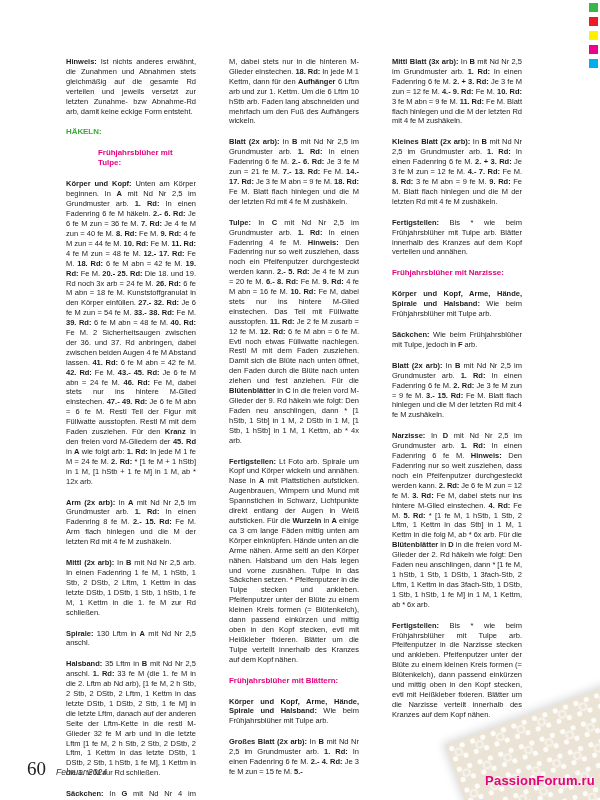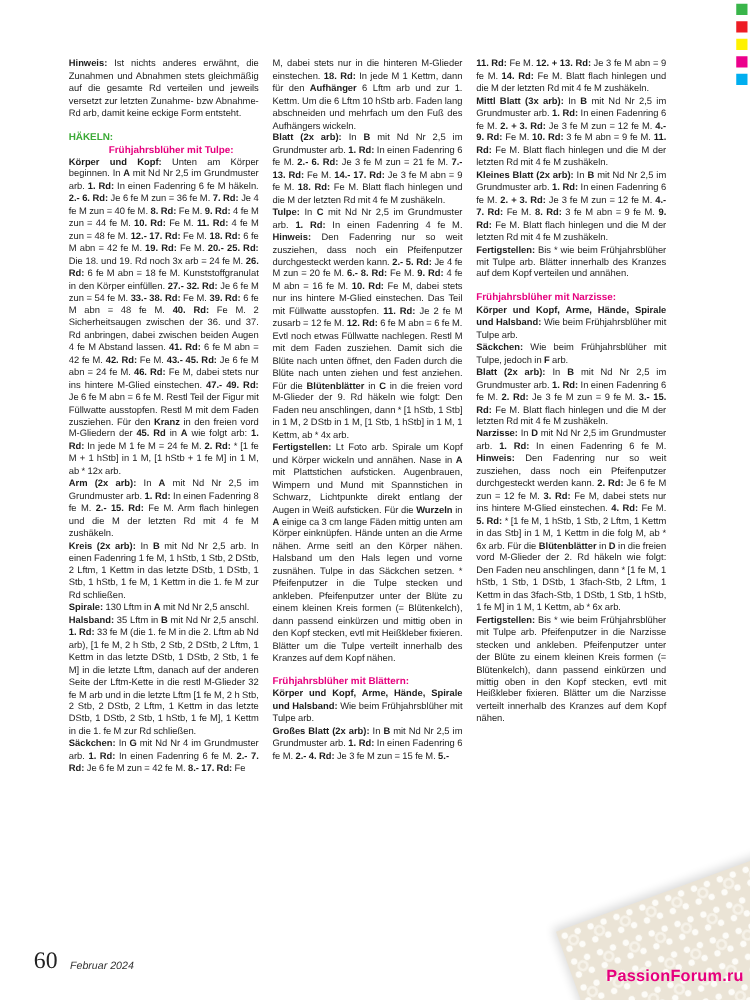--- a/index.html
+++ b/index.html
@@ -6,21 +6,21 @@
   body{
     width:600px;height:800px;position:relative;overflow:hidden;
     background:#ffffff;color:#1c1c1c;
     font-family:"Liberation Sans", sans-serif;
   }
   .content{position:absolute;top:46px;left:55px;width:478px;}
   .column{position:absolute;top:0;width:152px;}
   #col1{left:0;}
   #col2{left:163px;}
   #col3{left:326px;}
-  p{margin:0;}
+  p{margin:11px;}
   p.body{
     font-size:7.5px;line-height:9.9px;text-align:justify;
     word-spacing:-0.2px;
   }
   p.hg{
     color:var(--green,#3aaa35);font-weight:bold;font-size:7.9px;
     line-height:10px;margin-top:9px;
   }
   p.hp{
     color:var(--pink,#e6007e);font-weight:bold;font-size:7.9px;
@@ -68,36 +68,35 @@
     <div class="mark" style="background: rgb(0, 174, 239);"></div>
   </div>
 
 <main class="content">
   <div class="column" id="col1">
       <p class="body"><b>Hinweis:</b><span> Ist nichts anderes erwähnt, die Zunahmen und Abnahmen stets gleichmäßig auf die gesamte Rd verteilen und jeweils versetzt zur letzten Zunahme- bzw Abnahme-Rd arb, damit keine eckige Form entsteht.</span></p>
       <p class="hg"><b>HÄKELN:</b></p>
       <p class="hp"><b>Frühjahrsblüher mit Tulpe:</b></p>
       <p class="body"><b>Körper und Kopf:</b><span> Unten am Körper beginnen. In </span><b>A</b><span> mit Nd Nr 2,5 im Grundmuster arb. </span><b>1. Rd:</b><span> In einen Fadenring 6 fe M häkeln. </span><b>2.- 6. Rd:</b><span> Je 6 fe M zun = 36 fe M. </span><b>7. Rd:</b><span> Je 4 fe M zun = 40 fe M. </span><b>8. Rd:</b><span> Fe M. </span><b>9. Rd:</b><span> 4 fe M zun = 44 fe M. </span><b>10. Rd:</b><span> Fe M. </span><b>11. Rd:</b><span> 4 fe M zun = 48 fe M. </span><b>12.- 17. Rd:</b><span> Fe M. </span><b>18. Rd:</b><span> 6 fe M abn = 42 fe M. </span><b>19. Rd:</b><span> Fe M. </span><b>20.- 25. Rd:</b><span> Die 18. und 19. Rd noch 3x arb = 24 fe M. </span><b>26. Rd:</b><span> 6 fe M abn = 18 fe M. Kunststoffgranulat in den Körper einfüllen. </span><b>27.- 32. Rd:</b><span> Je 6 fe M zun = 54 fe M. </span><b>33.- 38. Rd:</b><span> Fe M. </span><b>39. Rd:</b><span> 6 fe M abn = 48 fe M. </span><b>40. Rd:</b><span> Fe M. 2 Sicherheitsaugen zwischen der 36. und 37. Rd anbringen, dabei zwischen beiden Augen 4 fe M Abstand lassen. </span><b>41. Rd:</b><span> 6 fe M abn = 42 fe M. </span><b>42. Rd:</b><span> Fe M. </span><b>43.- 45. Rd:</b><span> Je 6 fe M abn = 24 fe M. </span><b>46. Rd:</b><span> Fe M, dabei stets nur ins hintere M-Glied einstechen. </span><b>47.- 49. Rd:</b><span> Je 6 fe M abn = 6 fe M. Restl Teil der Figur mit Füllwatte ausstopfen. Restl M mit dem Faden zusziehen. Für den </span><b>Kranz</b><span> in den freien vord M-Gliedern der </span><b>45. Rd</b><span> in </span><b>A</b><span> wie folgt arb: </span><b>1. Rd:</b><span> In jede M 1 fe M = 24 fe M. </span><b>2. Rd:</b><span> * [1 fe M + 1 hStb] in 1 M, [1 hStb + 1 fe M] in 1 M, ab * 12x arb.</span></p>
       <p class="body"><b>Arm (2x arb):</b><span> In </span><b>A</b><span> mit Nd Nr 2,5 im Grundmuster arb. </span><b>1. Rd:</b><span> In einen Fadenring 8 fe M. </span><b>2.- 15. Rd:</b><span> Fe M. Arm flach hinlegen und die M der letzten Rd mit 4 fe M zushäkeln.</span></p>
-      <p class="body"><b>Kreis (2x arb):</b><span> In </span><b>B</b><span> mit Nd Nr 2,5 arb. In einen Fadenring 1 fe M, 1 hStb, 1 Stb, 2 DStb, 2 Lftm, 1 Kettm in das letzte DStb, 1 DStb, 1 Stb, 1 hStb, 1 fe M, 1 Kettm in die 1. fe M zur Rd schließen.</span></p>
+      <p class="body"><b>Mittl (2x arb):</b><span> In </span><b>B</b><span> mit Nd Nr 2,5 arb. In einen Fadenring 1 fe M, 1 hStb, 1 Stb, 2 DStb, 2 Lftm, 1 Kettm in das letzte DStb, 1 DStb, 1 Stb, 1 hStb, 1 fe M, 1 Kettm in die 1. fe M zur Rd schließen.</span></p>
       <p class="body"><b>Spirale:</b><span> 130 Lftm in </span><b>A</b><span> mit Nd Nr 2,5 anschl.</span></p>
       <p class="body"><b>Halsband:</b><span> 35 Lftm in </span><b>B</b><span> mit Nd Nr 2,5 anschl. </span><b>1. Rd:</b><span> 33 fe M (die 1. fe M in die 2. Lftm ab Nd arb), [1 fe M, 2 h Stb, 2 Stb, 2 DStb, 2 Lftm, 1 Kettm in das letzte DStb, 1 DStb, 2 Stb, 1 fe M] in die letzte Lftm, danach auf der anderen Seite der Lftm-Kette in die restl M-Glieder 32 fe M arb und in die letzte Lftm [1 fe M, 2 h Stb, 2 Stb, 2 DStb, 2 Lftm, 1 Kettm in das letzte DStb, 1 DStb, 2 Stb, 1 hStb, 1 fe M], 1 Kettm in die 1. fe M zur Rd schließen.</span></p>
       <p class="body"><b>Säckchen:</b><span> In </span><b>G</b><span> mit Nd Nr 4 im Grundmuster arb. </span><b>1. Rd:</b><span> In einen Fadenring 6 fe M. </span><b>2.- 7. Rd:</b><span> Je 6 fe M zun = 42 fe M. </span><b>8.- 17. Rd:</b><span> Fe</span></p>
     </div>
   <div class="column" id="col2">
       <p class="body"><span>M, dabei stets nur in die hinteren M-Glieder einstechen. </span><b>18. Rd:</b><span> In jede M 1 Kettm, dann für den </span><b>Aufhänger</b><span> 6 Lftm arb und zur 1. Kettm. Um die 6 Lftm 10 hStb arb. Faden lang abschneiden und mehrfach um den Fuß des Aufhängers wickeln.</span></p>
       <p class="body"><b>Blatt (2x arb):</b><span> In </span><b>B</b><span> mit Nd Nr 2,5 im Grundmuster arb. </span><b>1. Rd:</b><span> In einen Fadenring 6 fe M. </span><b>2.- 6. Rd:</b><span> Je 3 fe M zun = 21 fe M. </span><b>7.- 13. Rd:</b><span> Fe M. </span><b>14.- 17. Rd:</b><span> Je 3 fe M abn = 9 fe M. </span><b>18. Rd:</b><span> Fe M. Blatt flach hinlegen und die M der letzten Rd mit 4 fe M zushäkeln.</span></p>
       <p class="body"><b>Tulpe:</b><span> In </span><b>C</b><span> mit Nd Nr 2,5 im Grundmuster arb. </span><b>1. Rd:</b><span> In einen Fadenring 4 fe M. </span><b>Hinweis:</b><span> Den Fadenring nur so weit zusziehen, dass noch ein Pfeifenputzer durchgesteckt werden kann. </span><b>2.- 5. Rd:</b><span> Je 4 fe M zun = 20 fe M. </span><b>6.- 8. Rd:</b><span> Fe M. </span><b>9. Rd:</b><span> 4 fe M abn = 16 fe M. </span><b>10. Rd:</b><span> Fe M, dabei stets nur ins hintere M-Glied einstechen. Das Teil mit Füllwatte ausstopfen. </span><b>11. Rd:</b><span> Je 2 fe M zusarb = 12 fe M. </span><b>12. Rd:</b><span> 6 fe M abn = 6 fe M. Evtl noch etwas Füllwatte nachlegen. Restl M mit dem Faden zusziehen. Damit sich die Blüte nach unten öffnet, den Faden durch die Blüte nach unten ziehen und fest anziehen. Für die </span><b>Blütenblätter</b><span> in </span><b>C</b><span> in die freien vord M-Glieder der 9. Rd häkeln wie folgt: Den Faden neu anschlingen, dann * [1 hStb, 1 Stb] in 1 M, 2 DStb in 1 M, [1 Stb, 1 hStb] in 1 M, 1 Kettm, ab * 4x arb.</span></p>
       <p class="body"><b>Fertigstellen:</b><span> Lt Foto arb. Spirale um Kopf und Körper wickeln und annähen. Nase in </span><b>A</b><span> mit Plattstichen aufsticken. Augenbrauen, Wimpern und Mund mit Spannstichen in Schwarz, Lichtpunkte direkt entlang der Augen in Weiß aufsticken. Für die </span><b>Wurzeln</b><span> in </span><b>A</b><span> einige ca 3 cm lange Fäden mittig unten am Körper einknüpfen. Hände unten an die Arme nähen. Arme seitl an den Körper nähen. Halsband um den Hals legen und vorne zusnähen. Tulpe in das Säckchen setzen. * Pfeifenputzer in die Tulpe stecken und ankleben. Pfeifenputzer unter der Blüte zu einem kleinen Kreis formen (= Blütenkelch), dann passend einkürzen und mittig oben in den Kopf stecken, evtl mit Heißkleber fixieren. Blätter um die Tulpe verteilt innerhalb des Kranzes auf dem Kopf nähen.</span></p>
       <p class="hp"><b>Frühjahrsblüher mit Blättern:</b></p>
       <p class="body"><b>Körper und Kopf, Arme, Hände, Spirale und Halsband:</b><span> Wie beim Frühjahrsblüher mit Tulpe arb.</span></p>
       <p class="body"><b>Großes Blatt (2x arb):</b><span> In </span><b>B</b><span> mit Nd Nr 2,5 im Grundmuster arb. </span><b>1. Rd:</b><span> In einen Fadenring 6 fe M. </span><b>2.- 4. Rd:</b><span> Je 3 fe M zun = 15 fe M. </span><b>5.-</b></p>
     </div>
   <div class="column" id="col3">
-      <p class="body"><b>11. Rd:</b><span> Fe M. </span><b>12. + 13. Rd:</b><span> Je 3 fe M abn = 9 fe M. </span><b>14. Rd:</b><span> Fe M. Blatt flach hinlegen und die M der letzten Rd mit 4 fe M zushäkeln.</span></p>
       <p class="body"><b>Mittl Blatt (3x arb):</b><span> In </span><b>B</b><span> mit Nd Nr 2,5 im Grundmuster arb. </span><b>1. Rd:</b><span> In einen Fadenring 6 fe M. </span><b>2. + 3. Rd:</b><span> Je 3 fe M zun = 12 fe M. </span><b>4.- 9. Rd:</b><span> Fe M. </span><b>10. Rd:</b><span> 3 fe M abn = 9 fe M. </span><b>11. Rd:</b><span> Fe M. Blatt flach hinlegen und die M der letzten Rd mit 4 fe M zushäkeln.</span></p>
       <p class="body"><b>Kleines Blatt (2x arb):</b><span> In </span><b>B</b><span> mit Nd Nr 2,5 im Grundmuster arb. </span><b>1. Rd:</b><span> In einen Fadenring 6 fe M. </span><b>2. + 3. Rd:</b><span> Je 3 fe M zun = 12 fe M. </span><b>4.- 7. Rd:</b><span> Fe M. </span><b>8. Rd:</b><span> 3 fe M abn = 9 fe M. </span><b>9. Rd:</b><span> Fe M. Blatt flach hinlegen und die M der letzten Rd mit 4 fe M zushäkeln.</span></p>
       <p class="body"><b>Fertigstellen:</b><span> Bis * wie beim Frühjahrsblüher mit Tulpe arb. Blätter innerhalb des Kranzes auf dem Kopf verteilen und annähen.</span></p>
       <p class="hp"><b>Frühjahrsblüher mit Narzisse:</b></p>
       <p class="body"><b>Körper und Kopf, Arme, Hände, Spirale und Halsband:</b><span> Wie beim Frühjahrsblüher mit Tulpe arb.</span></p>
       <p class="body"><b>Säckchen:</b><span> Wie beim Frühjahrsblüher mit Tulpe, jedoch in </span><b>F</b><span> arb.</span></p>
       <p class="body"><b>Blatt (2x arb):</b><span> In </span><b>B</b><span> mit Nd Nr 2,5 im Grundmuster arb. </span><b>1. Rd:</b><span> In einen Fadenring 6 fe M. </span><b>2. Rd:</b><span> Je 3 fe M zun = 9 fe M. </span><b>3.- 15. Rd:</b><span> Fe M. Blatt flach hinlegen und die M der letzten Rd mit 4 fe M zushäkeln.</span></p>
       <p class="body"><b>Narzisse:</b><span> In </span><b>D</b><span> mit Nd Nr 2,5 im Grundmuster arb. </span><b>1. Rd:</b><span> In einen Fadenring 6 fe M. </span><b>Hinweis:</b><span> Den Fadenring nur so weit zusziehen, dass noch ein Pfeifenputzer durchgesteckt werden kann. </span><b>2. Rd:</b><span> Je 6 fe M zun = 12 fe M. </span><b>3. Rd:</b><span> Fe M, dabei stets nur ins hintere M-Glied einstechen. </span><b>4. Rd:</b><span> Fe M. </span><b>5. Rd:</b><span> * [1 fe M, 1 hStb, 1 Stb, 2 Lftm, 1 Kettm in das Stb] in 1 M, 1 Kettm in die folg M, ab * 6x arb. Für die </span><b>Blütenblätter</b><span> in </span><b>D</b><span> in die freien vord M-Glieder der 2. Rd häkeln wie folgt: Den Faden neu anschlingen, dann * [1 fe M, 1 hStb, 1 Stb, 1 DStb, 1 3fach-Stb, 2 Lftm, 1 Kettm in das 3fach-Stb, 1 DStb, 1 Stb, 1 hStb, 1 fe M] in 1 M, 1 Kettm, ab * 6x arb.</span></p>
       <p class="body"><b>Fertigstellen:</b><span> Bis * wie beim Frühjahrsblüher mit Tulpe arb. Pfeifenputzer in die Narzisse stecken und ankleben. Pfeifenputzer unter der Blüte zu einem kleinen Kreis formen (= Blütenkelch), dann passend einkürzen und mittig oben in den Kopf stecken, evtl mit Heißkleber fixieren. Blätter um die Narzisse verteilt innerhalb des Kranzes auf dem Kopf nähen.</span></p>
     </div>

